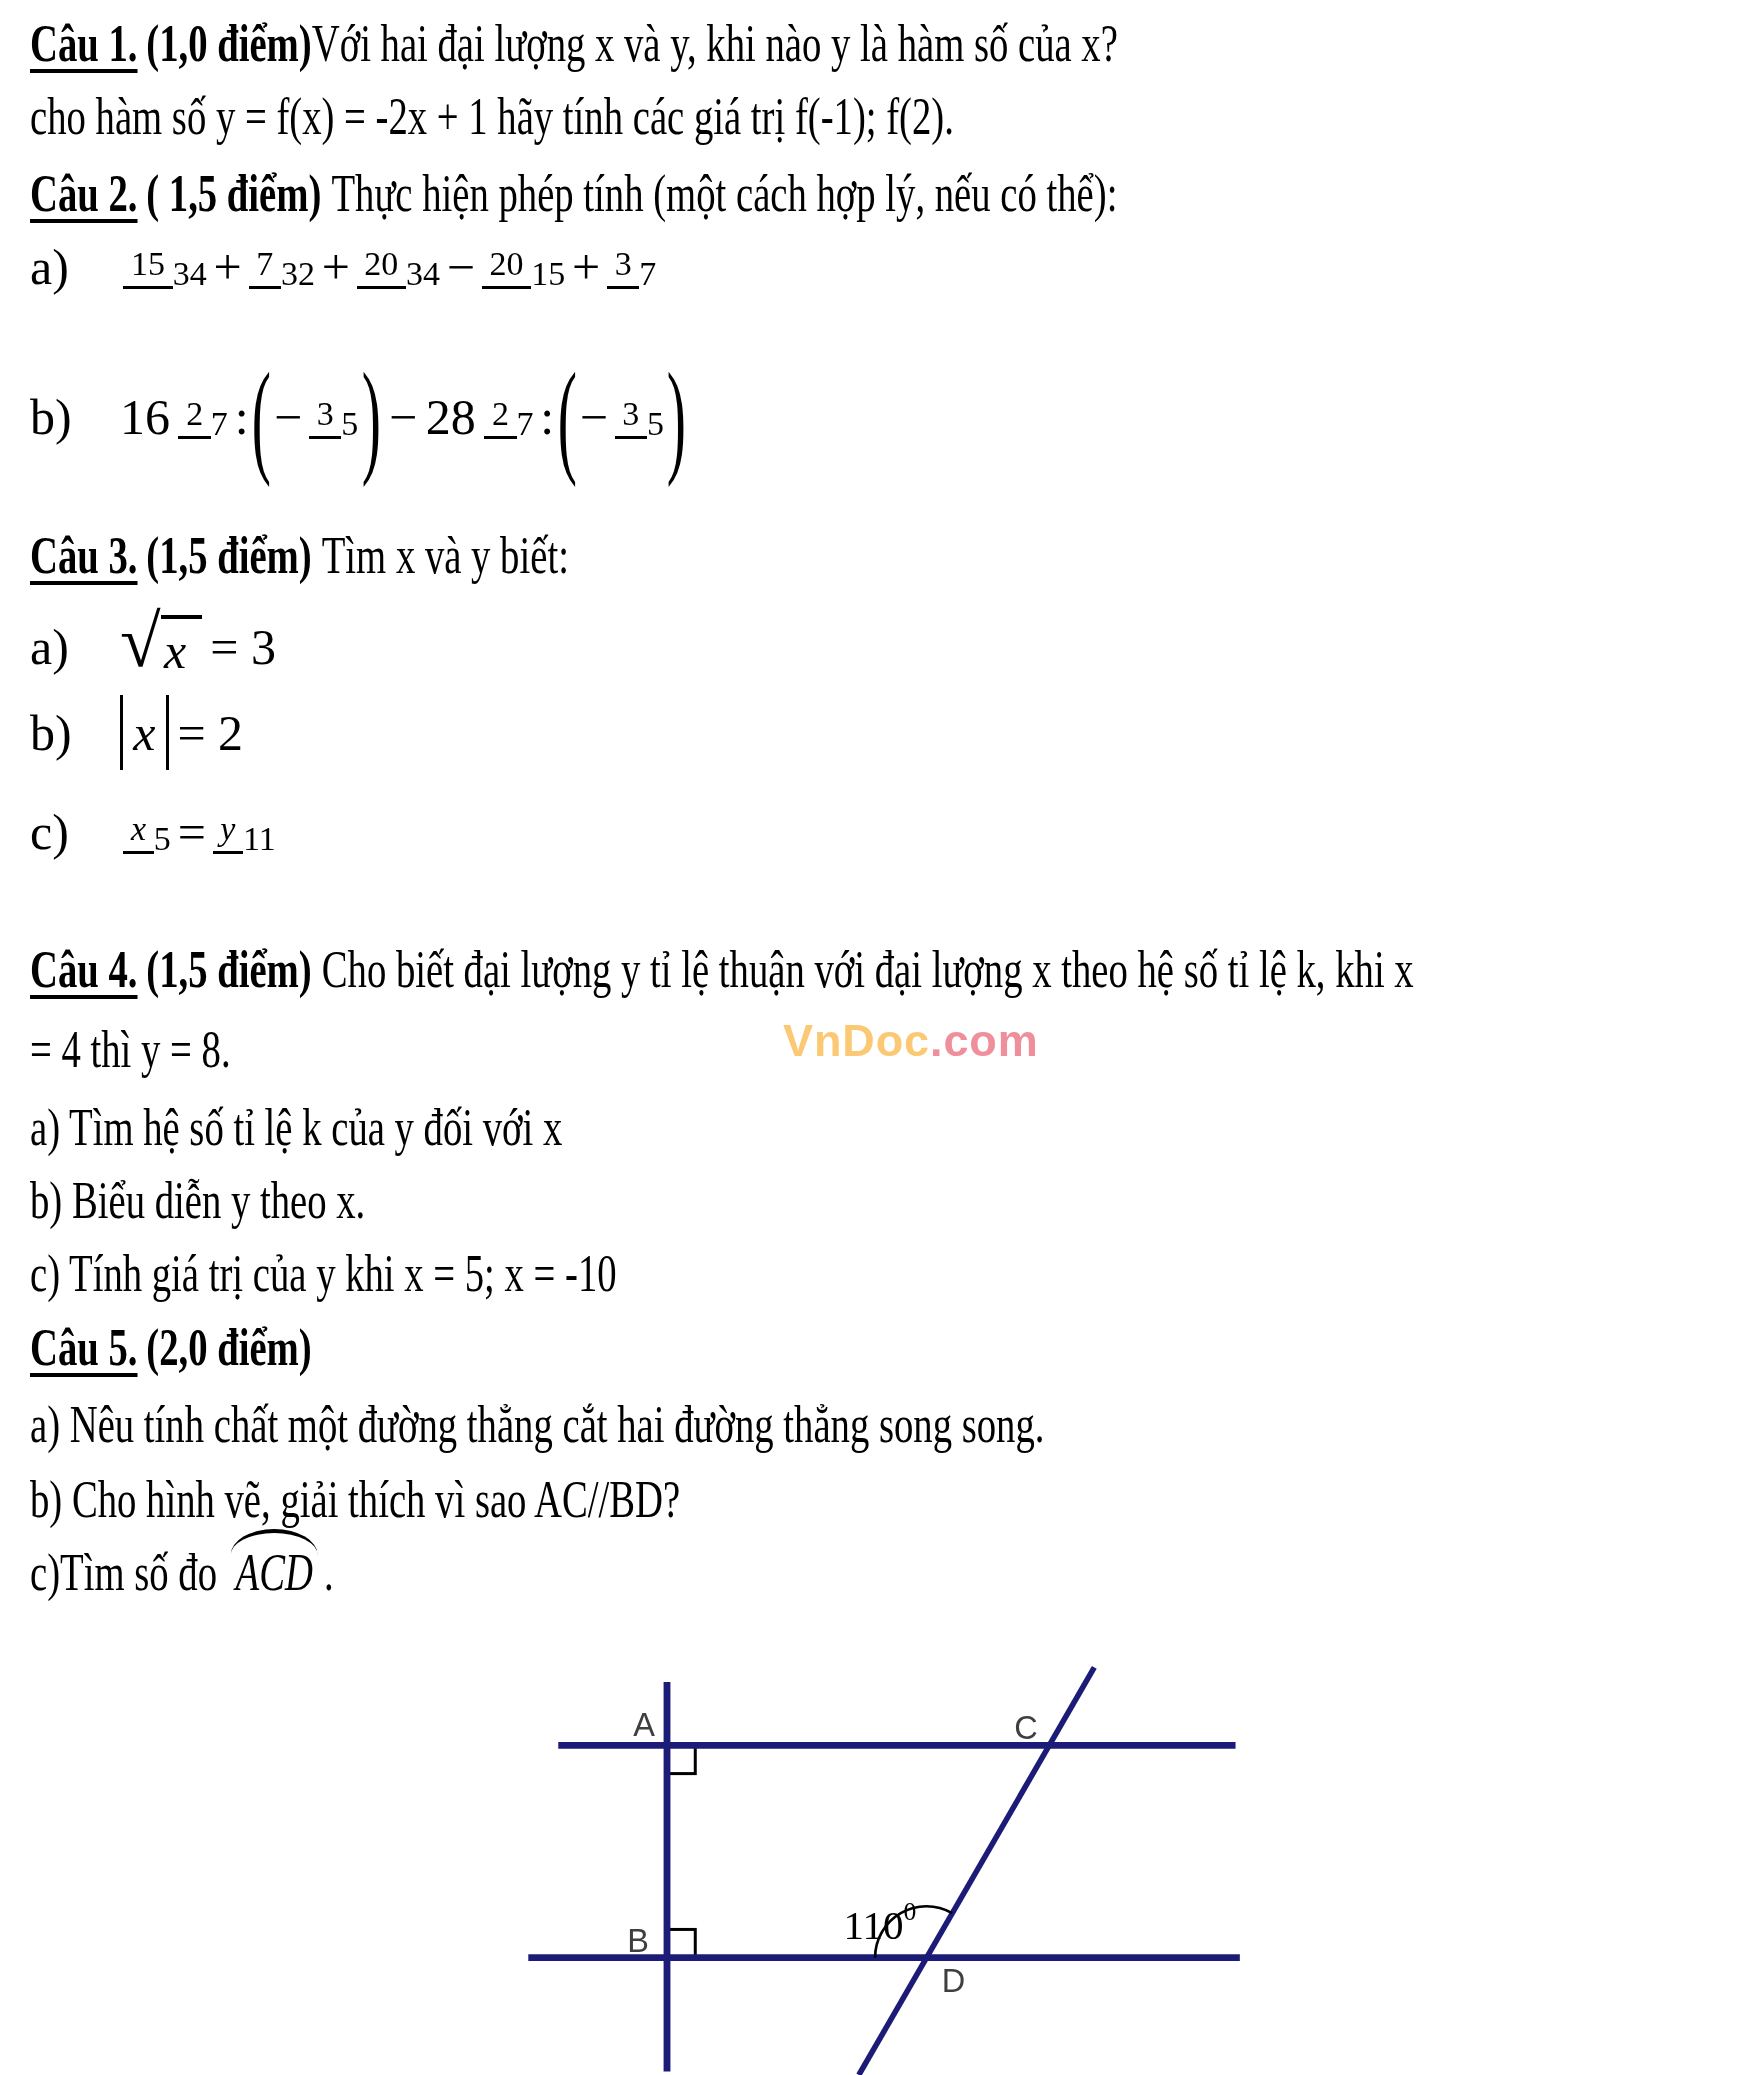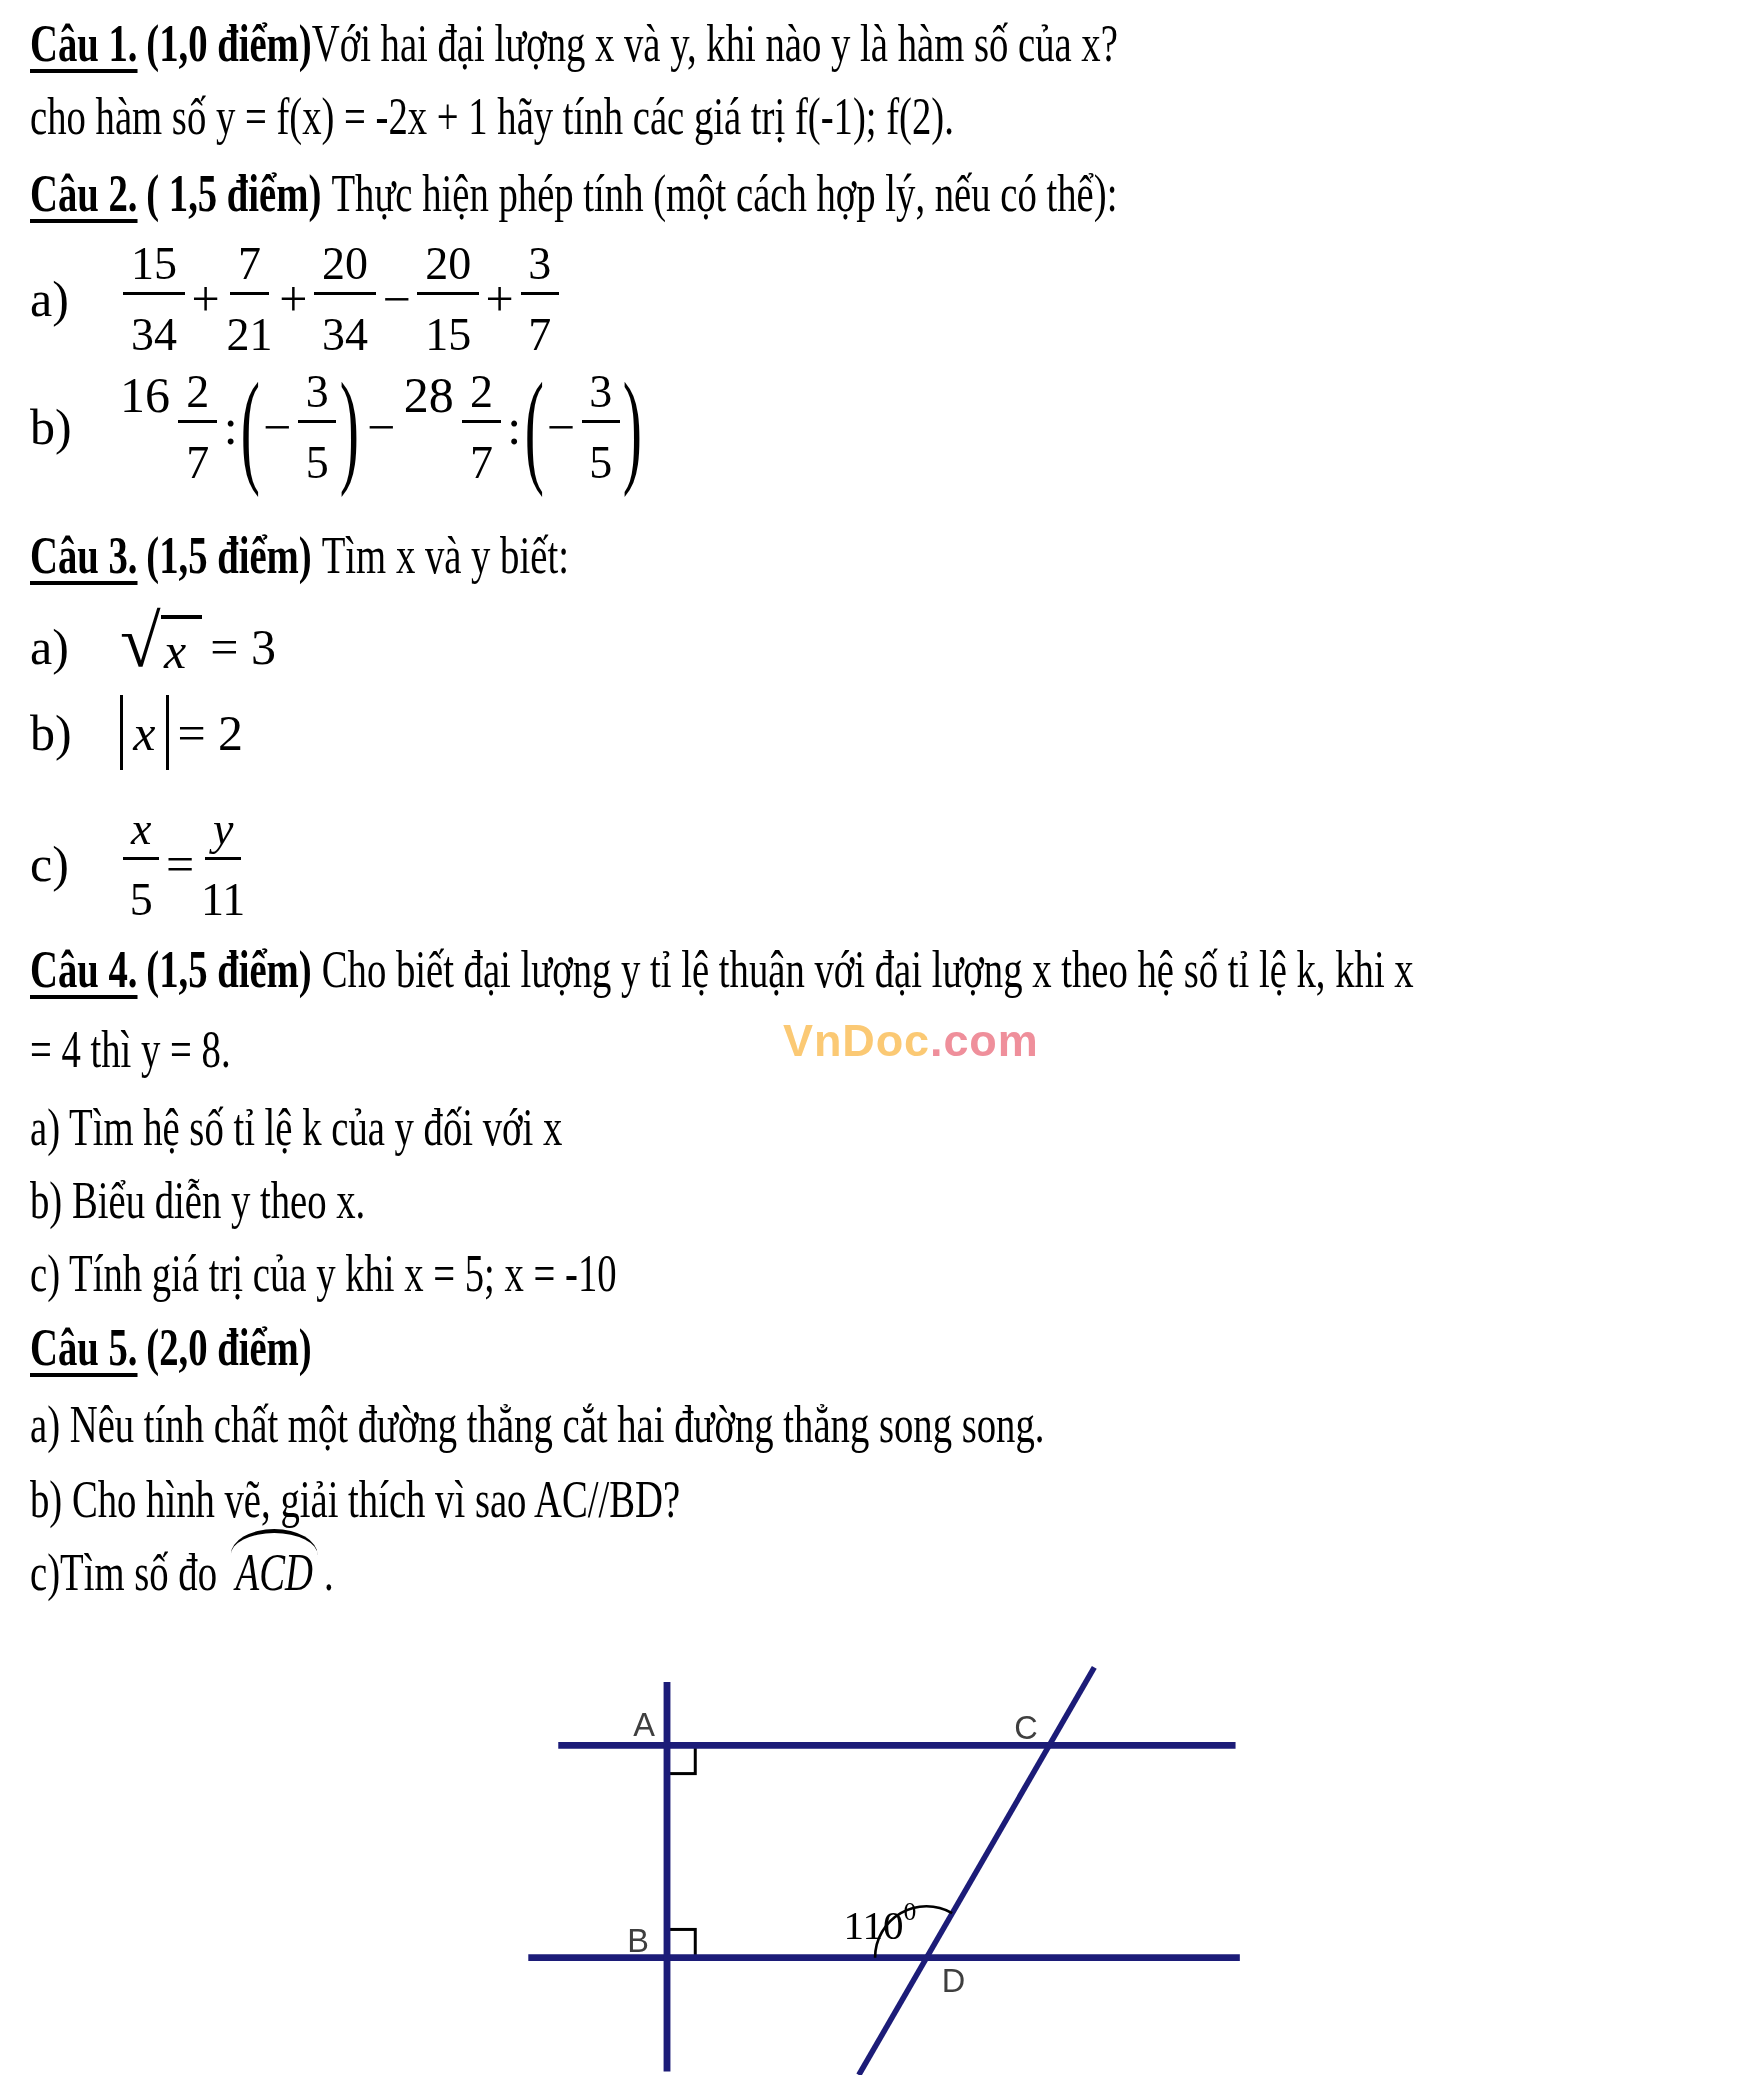--- a/index.html
+++ b/index.html
@@ -21,22 +21,22 @@
   .b{font-weight:bold;}
   .u{text-decoration:underline;text-decoration-thickness:4.3px;text-underline-offset:7.7px;}
   .pts{margin-left:12px;}
   .gap{margin-left:13.7px;}
   .formula{
     position:absolute;left:30px;
     display:flex;align-items:center;
     font-size:50px;white-space:nowrap;
   }
   .item-label{display:inline-block;width:90px;}
-  .frac{display:inline-flex;flex-direction:column;align-items:center;
-        font-size:46px;line-height:1.12;margin:0 3.4px;}
+  .frac{display:inline-flex;flex-direction:row;align-items:center;
+        font-size:34px;line-height:1.12;margin:0 3.4px;}
   .frac .num{border-bottom:3.4px solid #000;padding:0 7.7px 2.6px;}
   .frac .den{padding-top:14px;}
   .op{margin:0 8.6px;}
   .tightop{margin:0 3.4px;}
   .paren{font-size:128px;font-weight:400;line-height:.8;display:inline-block;
          transform:scaleX(.45);margin:0 -12px;}
   .mixed{display:inline-flex;}
   .mixint{margin-right:5.1px;}
   .sqrt{display:inline-flex;align-items:flex-start;}
   .radsign{font-size:74px;line-height:.78;}
@@ -81,21 +81,21 @@
 
   <div class="formula" style="top:238px">
     <span class="item-label">a)</span>
     <span class="frac">
         <span class="num">15</span>
         <span class="den">34</span>
       </span>
     <span class="tightop">+</span>
     <span class="frac">
         <span class="num">7</span>
-        <span class="den">21</span>
+        <span class="den">32</span>
       </span>
     <span class="tightop">+</span>
     <span class="frac">
         <span class="num">20</span>
         <span class="den">34</span>
       </span>
     <span class="tightop">−</span>
     <span class="frac">
         <span class="num">20</span>
         <span class="den">15</span>

